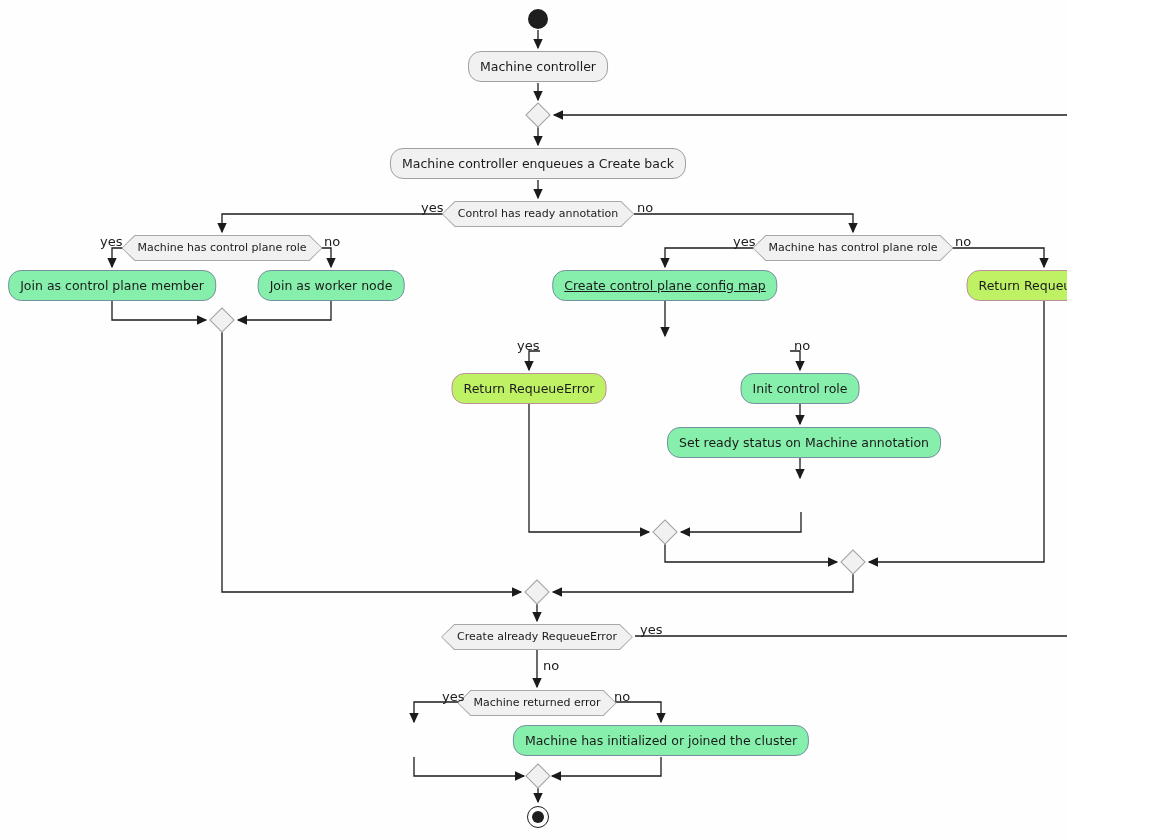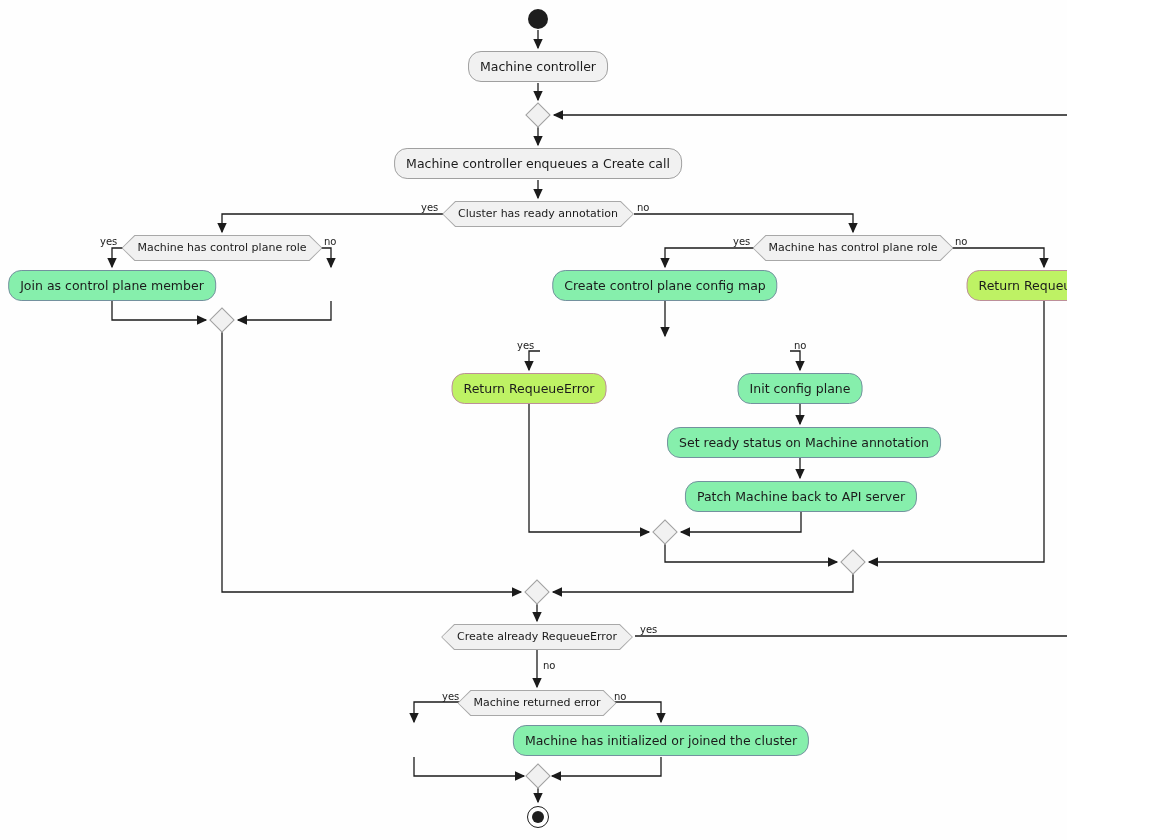--- a/index.html
+++ b/index.html
@@ -66,21 +66,21 @@
     width: 20px; height: 20px;
     border-radius: 50%;
     border: 1.6px solid #1e1e1e;
     background: #ffffff;
     transform: translateX(-50%);
   }
   .end-dot { position: absolute; inset: 4px; border-radius: 50%; background: #1e1e1e; }
 
   .edge-label {
     position: absolute;
-    font-size: 10px;
+    font-size: 13px;
     line-height: 12px;
     white-space: nowrap;
   }
 </style>
 </head>
 <body>
 
 <div class="canvas">
 
   <svg class="wires" width="1159" height="840">
@@ -122,26 +122,26 @@
     <polyline points="661,757 661,776 552,776" marker-end="url(#arr)"></polyline>
     <polyline points="538,788 538,802" marker-end="url(#arr)"></polyline>
   </svg>
 
   <div class="start-node" style="left:538px; top:9px;"></div>
 
   <div class="act" style="left:538px; top:51px;">Machine controller</div>
 
   <div class="diamond" style="left:538px; top:115px;"></div>
 
-  <div class="act" style="left:538px; top:148px;">Machine controller enqueues a Create call</div>
+  <div class="act" style="left:538px; top:148px;">Machine controller enqueues a Create back</div>
 
   <div class="hex" style="left:538px; top:201px;">
     <span class="hex-shape"></span>
     <span class="hex-fill"></span>
-    <span class="hex-label">Cluster has ready annotation</span>
+    <span class="hex-label">Control has ready annotation</span>
   </div>
   <div class="edge-label" style="left:421px; top:202px;">yes</div>
   <div class="edge-label" style="left:637px; top:202px;">no</div>
 
   <div class="hex" style="left:222px; top:235px;">
     <span class="hex-shape"></span>
     <span class="hex-fill"></span>
     <span class="hex-label">Machine has control plane role</span>
   </div>
   <div class="edge-label" style="left:100px; top:236px;">yes</div>
@@ -149,32 +149,32 @@
 
   <div class="hex" style="left:853px; top:235px;">
     <span class="hex-shape"></span>
     <span class="hex-fill"></span>
     <span class="hex-label">Machine has control plane role</span>
   </div>
   <div class="edge-label" style="left:733px; top:236px;">yes</div>
   <div class="edge-label" style="left:955px; top:236px;">no</div>
 
   <div class="act blue" style="left:112px; top:270px;">Join as control plane member</div>
-  <div class="act blue" style="left:665px; top:270px;">Create control plane config map</div>
+  <div class="act blue" style="left:331px; top:270px;">Join as worker node</div>
+  <div class="act blue" style="left:665px; top:270px;text-decoration:underline;">Create control plane config map</div>
   <div class="act pink" style="left:1044px; top:270px;">Return RequeueError</div>
 
   <div class="diamond" style="left:222px; top:320px;"></div>
 
   <div class="edge-label" style="left:517px; top:340px;">yes</div>
   <div class="edge-label" style="left:794px; top:340px;">no</div>
 
   <div class="act pink" style="left:529px; top:373px;">Return RequeueError</div>
-  <div class="act blue" style="left:800px; top:373px;">Init config plane</div>
+  <div class="act blue" style="left:800px; top:373px;">Init control role</div>
   <div class="act blue" style="left:804px; top:427px;">Set ready status on Machine annotation</div>
-  <div class="act blue" style="left:801px; top:481px;">Patch Machine back to API server</div>
 
   <div class="diamond" style="left:665px; top:532px;"></div>
   <div class="diamond" style="left:853px; top:562px;"></div>
   <div class="diamond" style="left:537px; top:592px;"></div>
 
   <div class="hex" style="left:537px; top:624px;">
     <span class="hex-shape"></span>
     <span class="hex-fill"></span>
     <span class="hex-label">Create already RequeueError</span>
   </div>

